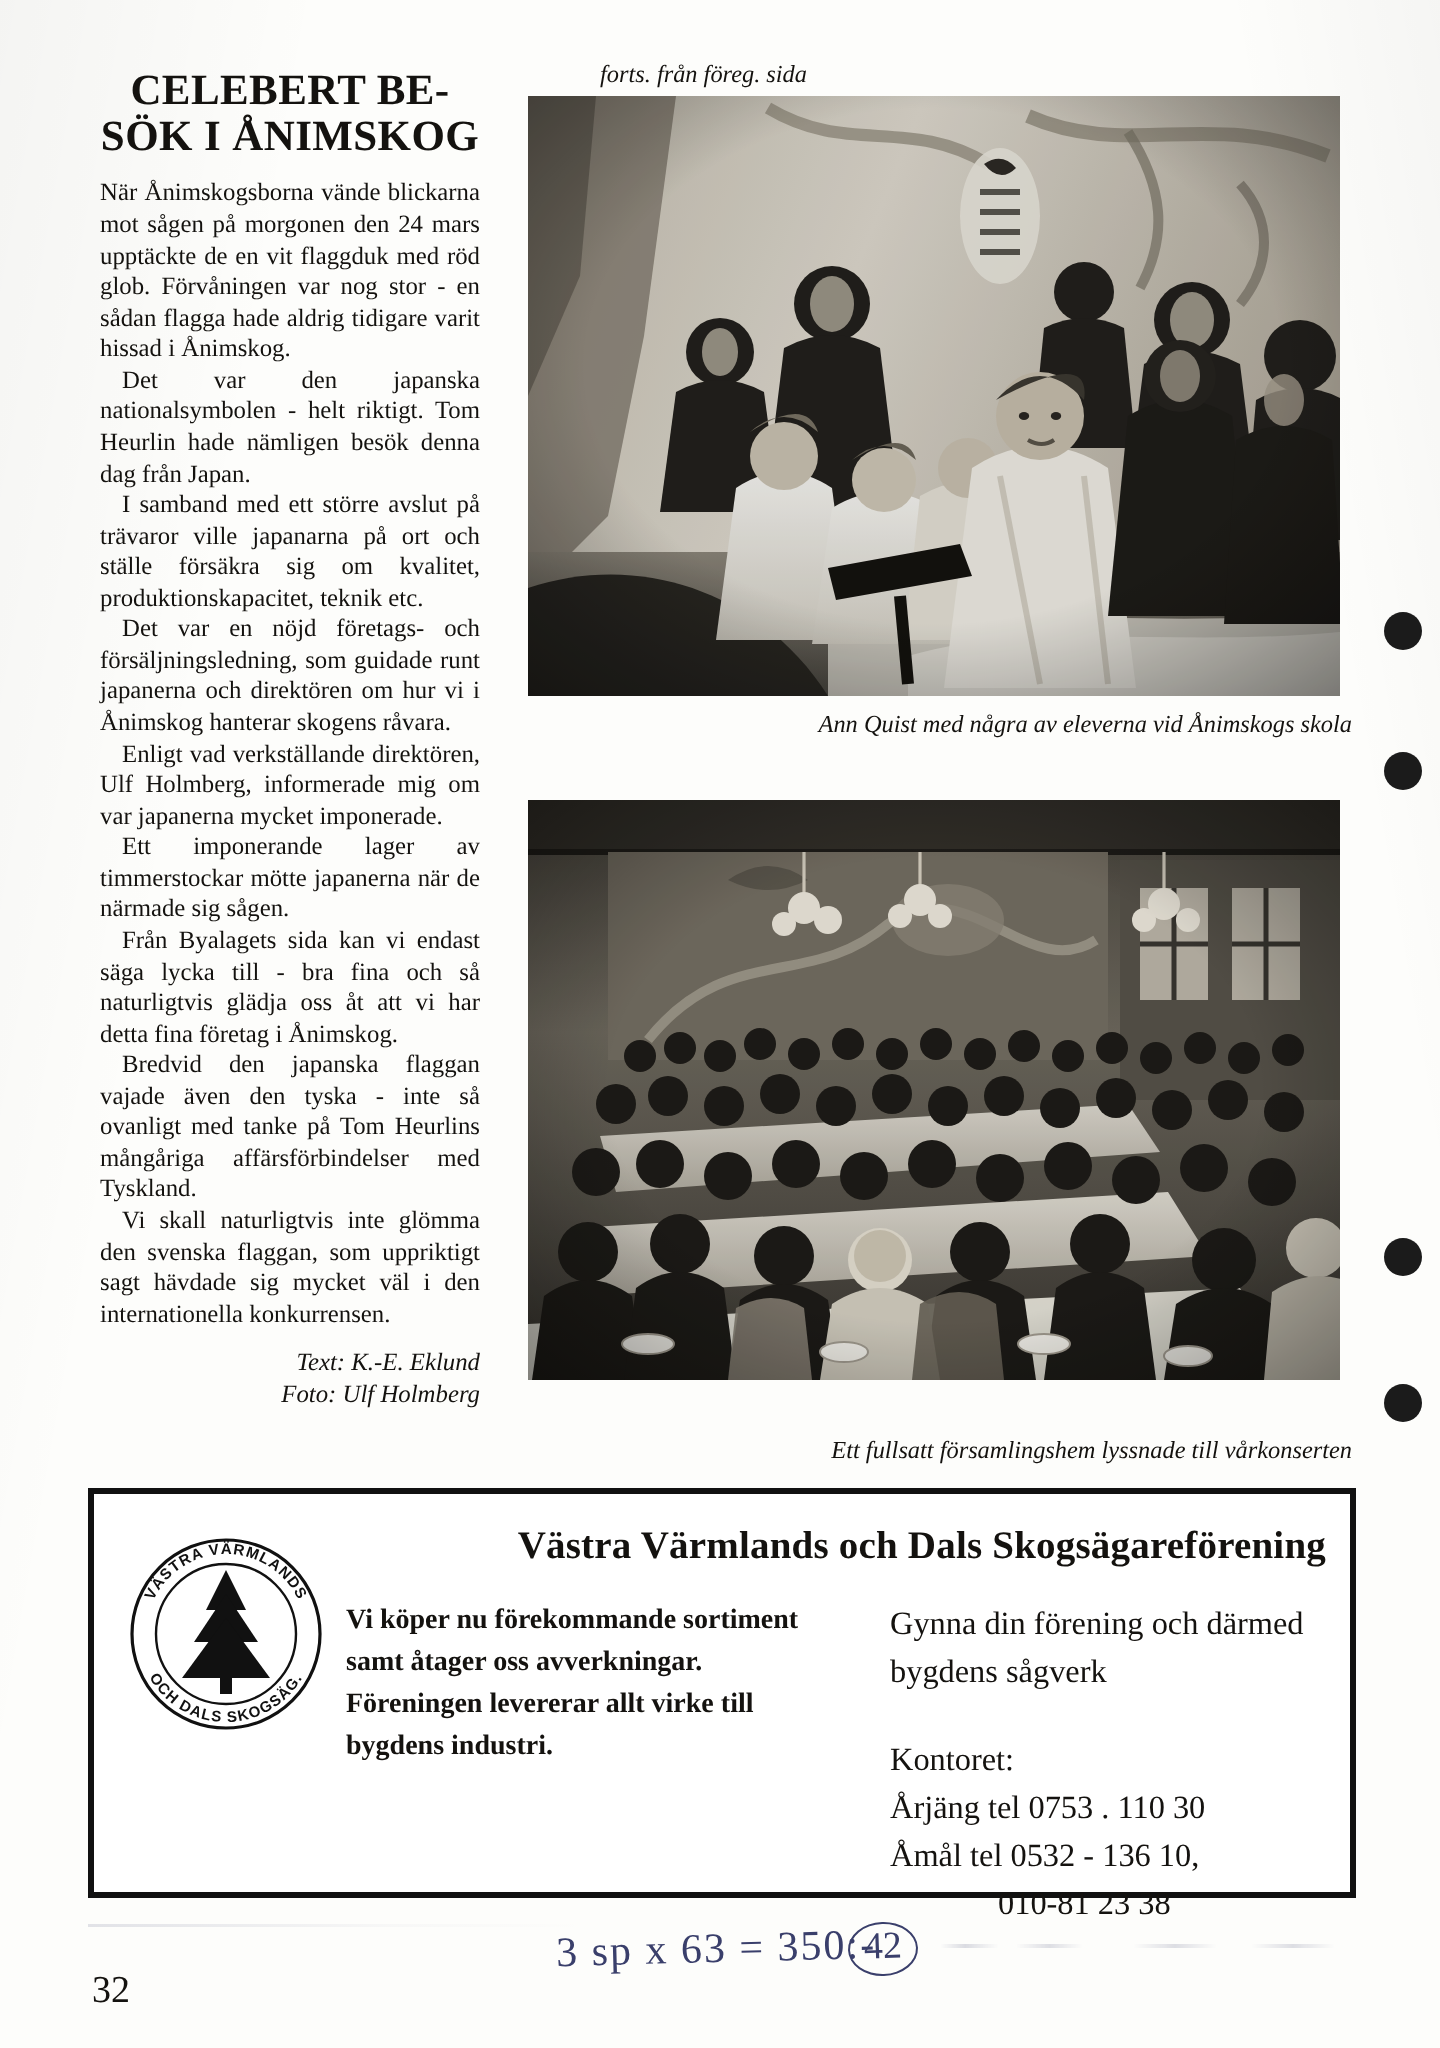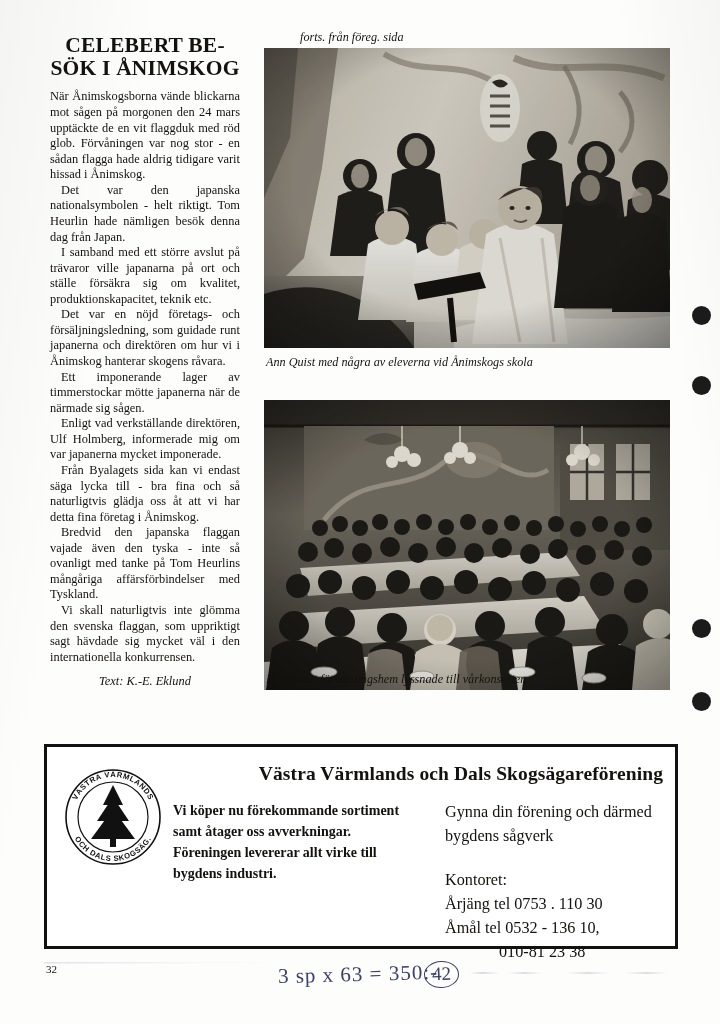--- a/index.html
+++ b/index.html
@@ -48,21 +48,21 @@
     text-align: justify;
     text-indent: 11px;
     hyphens: auto;
     -webkit-hyphens: auto;
   }
   .body-text p.first { text-indent: 0; }
   .credit {
     margin-top: 9px;
     font-size: 12.4px;
     line-height: 1.26;
-    text-align: center;
+    text-align: right;
     font-style: italic;
   }
 
   
   .fortsattning {
     position: absolute;
     left: 264px;
     top: 30px;
     font-size: 12.2px;
     font-style: italic;
@@ -75,23 +75,24 @@
     overflow: hidden;
   }
   .photo-1 { left: 264px; top: 48px; width: 406px; height: 300px; }
   .photo-2 { left: 264px; top: 400px; width: 406px; height: 290px; }
 
   .caption {
     position: absolute;
     font-size: 12.2px;
     font-style: italic;
     line-height: 1.2;
+    text-align: right;
   }
   .cap-1 { left: 266px; top: 355px; width: 410px; }
-  .cap-2 { left: 266px; top: 672px; width: 410px; }
+  .cap-2 { left: 266px; top: 718px; width: 410px; }
 
   
   .hole {
     position: absolute;
     right: 9px;
     width: 19px;
     height: 19px;
     border-radius: 50%;
     background: #1b1b1b;
   }
@@ -154,22 +155,22 @@
     font-size: 7.6px;
     font-weight: 700;
     letter-spacing: 0.6px;
     fill: #111;
   }
 
   
   .page-number {
     position: absolute;
     left: 46px;
-    top: 963px;
-    font-size: 11px;
+    top: 985px;
+    font-size: 19px;
   }
   .pencil {
     position: absolute;
     color: #3a3f6b;
     font-family: "Liberation Serif", serif;
   }
   .pencil-calc {
     left: 278px;
     top: 962px;
     font-size: 21px;
@@ -221,28 +222,29 @@
 <div class="page">
 
   <div class="left-col">
     <h1 class="headline" style="white-space:pre-line;text-align:center;">CELEBERT BE-
 SÖK I ÅNIMSKOG</h1>
     <div class="body-text">
       <p class="first">När Ånimskogsborna vände blickarna mot sågen på morgonen den 24 mars upptäckte de en vit flaggduk med röd glob. Förvåningen var nog stor - en sådan flagga hade aldrig tidigare varit hissad i Ånimskog.</p>
       <p>Det var den japanska nationalsymbolen - helt riktigt. Tom Heurlin hade nämligen besök denna dag från Japan.</p>
       <p>I samband med ett större avslut på trävaror ville japanarna på ort och ställe försäkra sig om kvalitet, produktionskapacitet, teknik etc.</p>
       <p>Det var en nöjd företags- och försäljningsledning, som guidade runt japanerna och direktören om hur vi i Ånimskog hanterar skogens råvara.</p>
+      <p>Enligt vad verkställande direktören, Ulf Holmberg, informerade mig om var japanerna mycket imponerade.</p>
       <p>Ett imponerande lager av timmerstockar mötte japanerna när de närmade sig sågen.</p>
-      <p>Enligt vad verkställande direktören, Ulf Holmberg, informerade mig om var japanerna mycket imponerade.</p>
       <p>Från Byalagets sida kan vi endast säga lycka till - bra fina och så naturligtvis glädja oss åt att vi har detta fina företag i Ånimskog.</p>
       <p>Bredvid den japanska flaggan vajade även den tyska - inte så ovanligt med tanke på Tom Heurlins mångåriga affärsförbindelser med Tyskland.</p>
       <p>Vi skall naturligtvis inte glömma den svenska flaggan, som uppriktigt sagt hävdade sig mycket väl i den internationella konkurrensen.</p>
     </div>
     <div class="credit">
       <div>Text: K.-E. Eklund</div>
+      <div>Foto: Ulf Holmberg</div>
     </div>
   </div>
 
   <div class="fortsattning">forts. från föreg. sida</div>
 
   <div class="photo photo-1">
     <svg width="406" height="300" viewBox="0 0 406 300" xmlns="http://www.w3.org/2000/svg" aria-hidden="true">
       <defs>
         <linearGradient id="bgTop" x1="0" y1="0" x2="1" y2="0.3">
           <stop offset="0%" stop-color="#c9c3b4"></stop>

